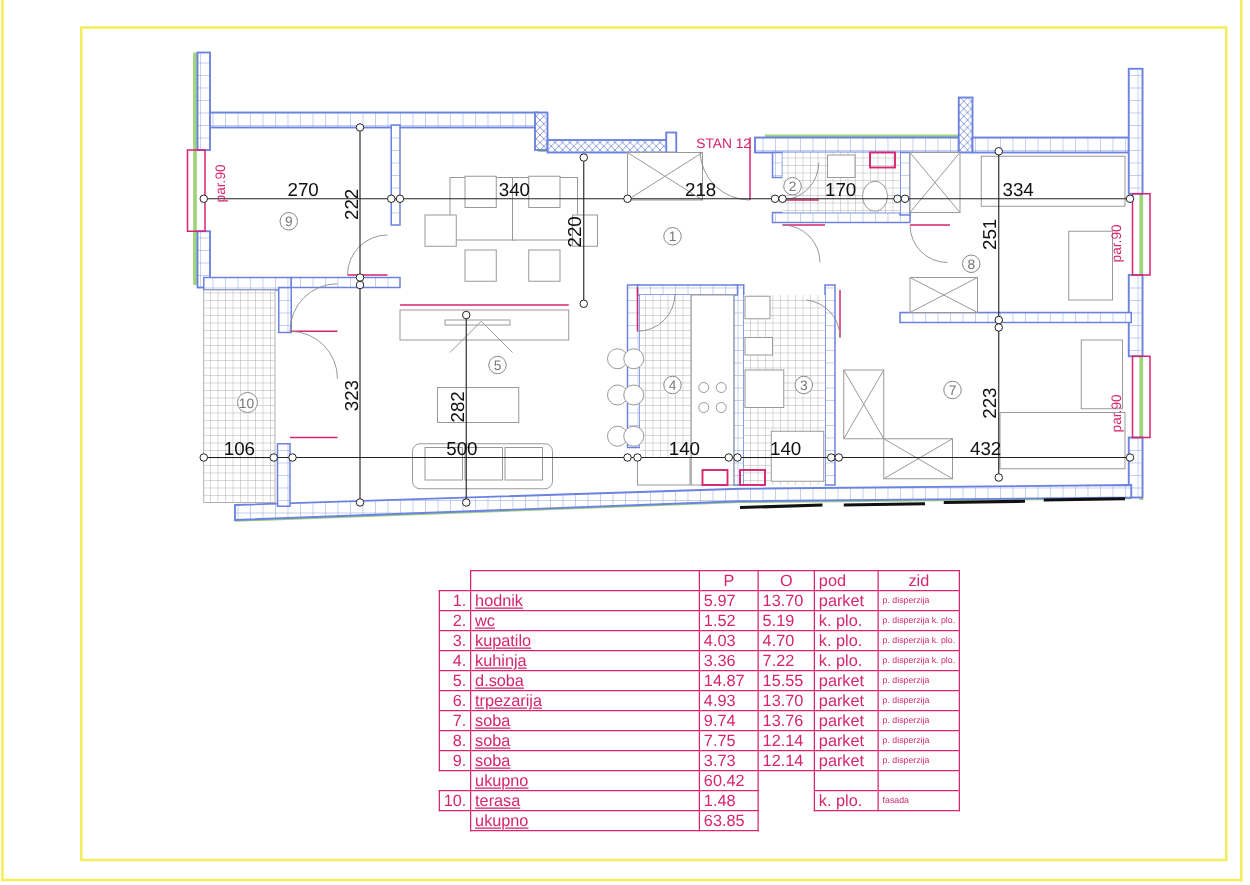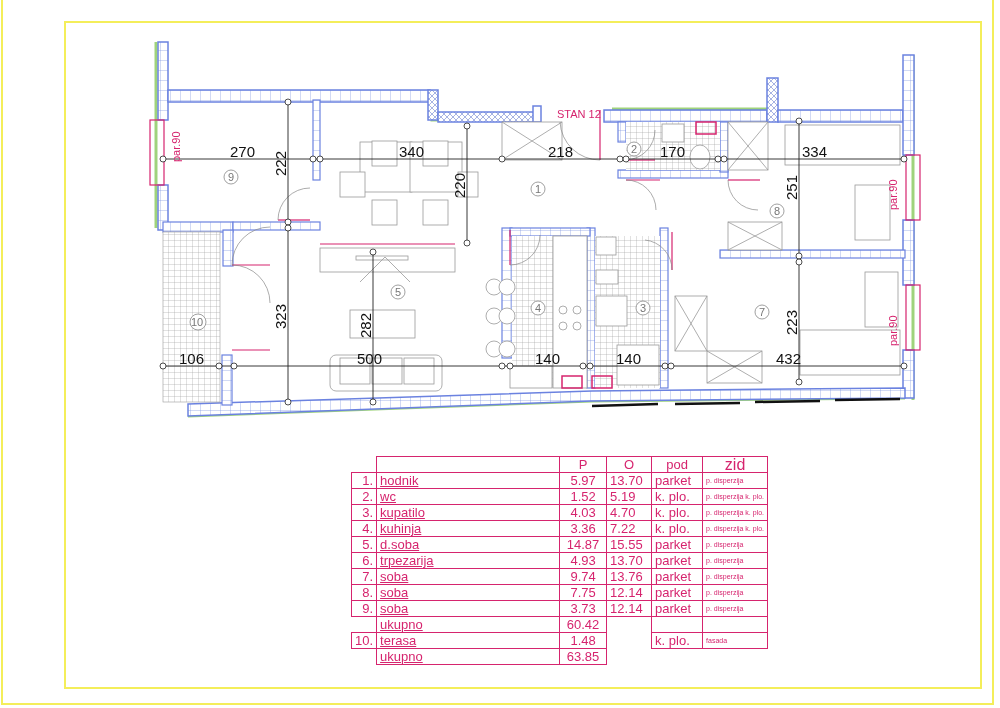--- a/index.html
+++ b/index.html
@@ -8,21 +8,21 @@
   .frame-inner { position:absolute; left:64px; top:21px; width:918px; height:668px; border:2px solid #f4ee5a; box-sizing:border-box; }
   svg.plan { position:absolute; left:0; top:0; }
   .dim { font-family:"Liberation Sans", sans-serif; font-size:15px; fill:#111; }
   .rnum { font-family:"Liberation Sans", sans-serif; font-size:11px; fill:#777; }
   .pink { font-family:"Liberation Sans", sans-serif; font-size:11px; fill:#d6246e; }
 
   table.schedule { position:absolute; left:351px; top:456px; border-collapse:collapse; color:#d6246e; font-family:"Liberation Sans", sans-serif; font-size:13px; }
   table.schedule td { border:1px solid #d6246e; padding:0 3px; height:15px; line-height:15px; white-space:nowrap; }
   table.schedule td.n { width:16px; text-align:right; }
   table.schedule td.name { width:176px;text-decoration:underline; }
-  table.schedule td.p { width:40px; text-align:center; }
+  table.schedule td.p { width:40px; text-align:left; }
   table.schedule td.o { width:38px; text-align:left; }
   table.schedule td.pod { width:44px; }
   table.schedule td.zid { width:55px; font-size:7px; line-height:7px; }
   table.schedule td.blank { border:none; }
   table.schedule tr.head td { text-align:center; font-size:13px; }
 </style>
 </head>
 <body>
 
 <div class="frame-outer"></div>
@@ -284,22 +284,22 @@
   </g>
 </svg>
 
 <table class="schedule">
   <tbody>
       <tr class="head">
     <td class="n blank"></td>
     <td class="name"></td>
     <td class="p" style="text-align:center">P</td>
     <td class="o" style="text-align:center">O</td>
-    <td class="pod" style="text-align:center">pod</td>
-    <td class="zid" style="text-align:center;font-size:16px;line-height:15px">zid</td>
+    <td class="pod" style="text-align:left">pod</td>
+    <td class="zid" style="text-align:center;font-size:13px;line-height:15px">zid</td>
   </tr>
   <tr>
     <td class="n">1.</td>
     <td class="name">hodnik</td>
     <td class="p">5.97</td>
     <td class="o">13.70</td>
     <td class="pod">parket</td>
     <td class="zid">p. disperzija</td>
   </tr>
   <tr>

